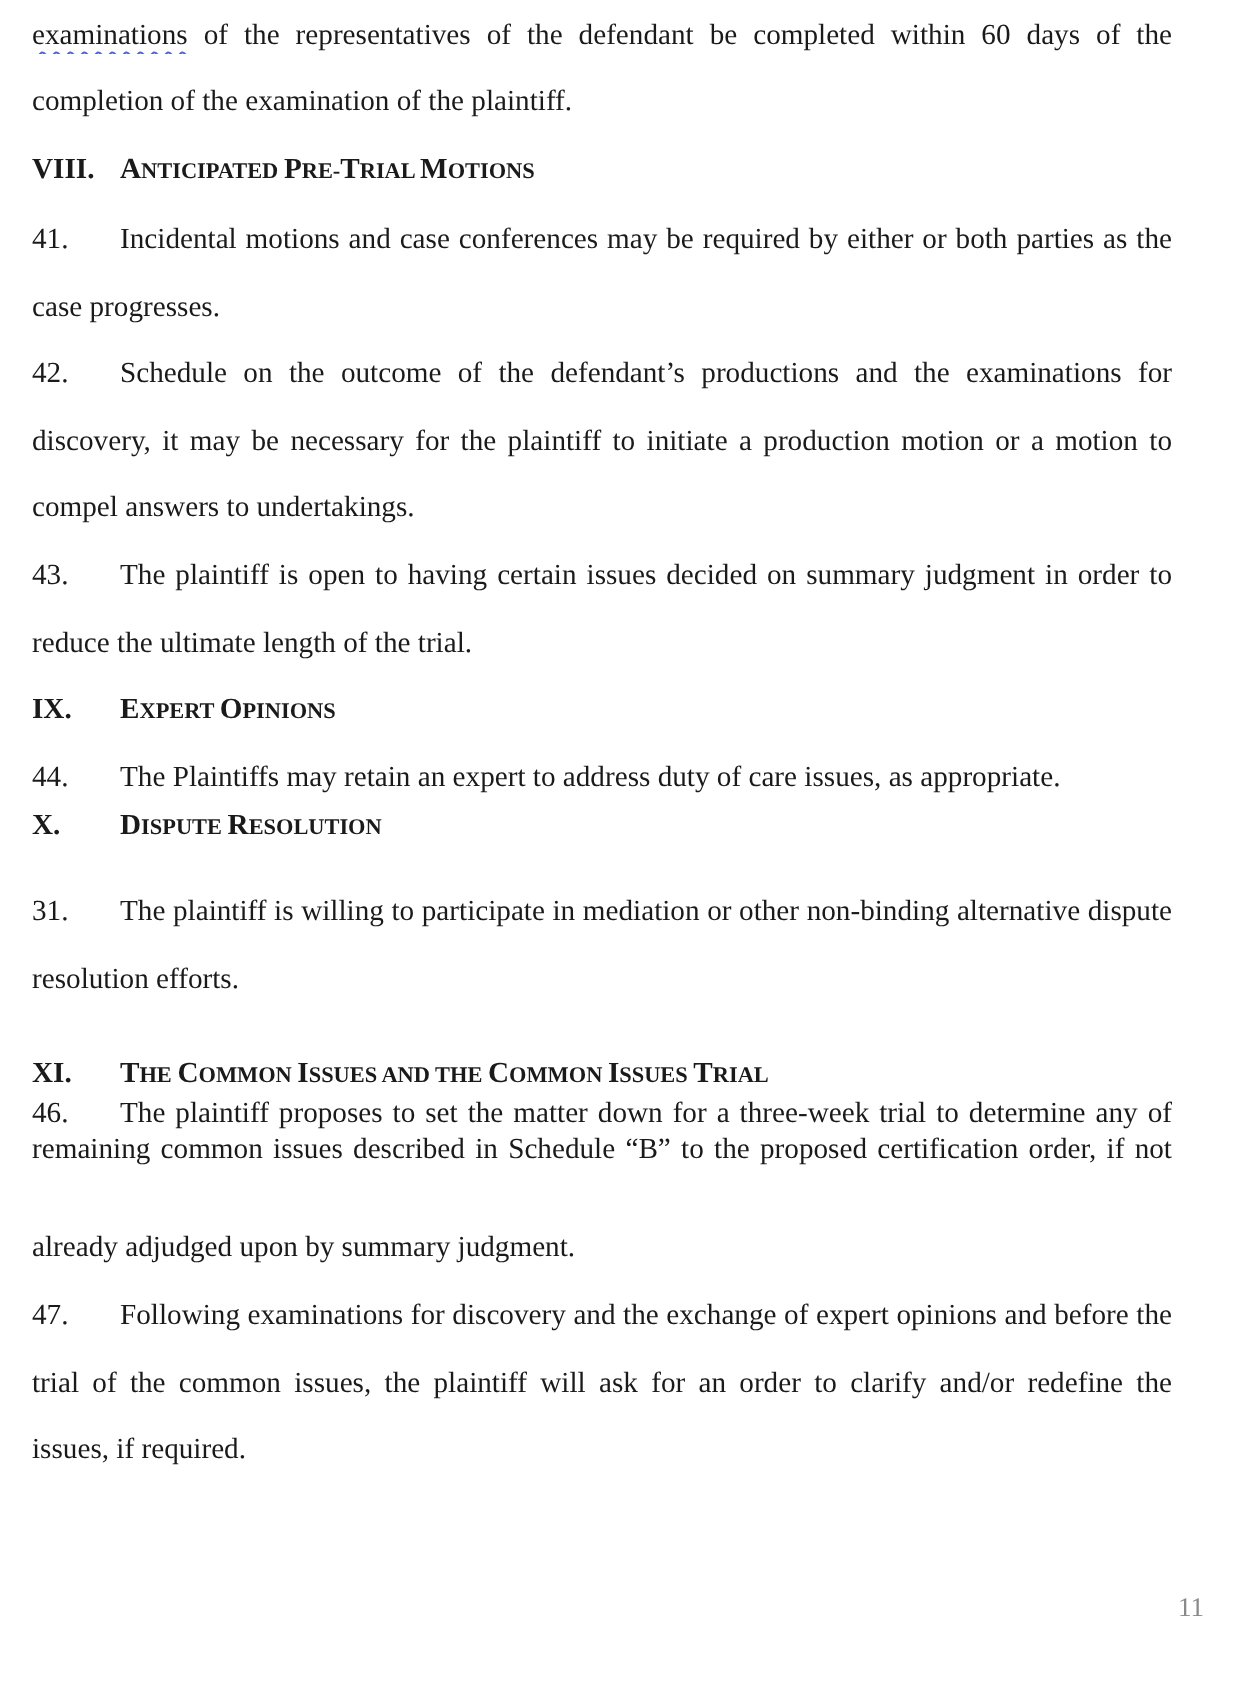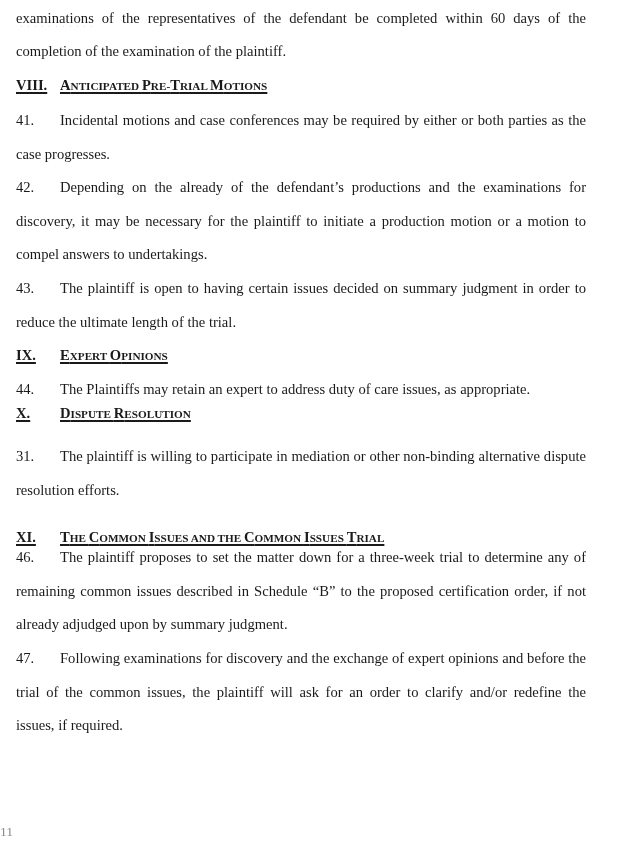--- a/index.html
+++ b/index.html
@@ -43,38 +43,37 @@
   .heading {
     font-weight: bold;
     font-size: 14.6px;
   }
   .heading .hnum {
     display: inline-block;
     width: 44px;
   }
   .heading .hnum span,
   .heading .htitle {
-    text-decoration: underline;
     text-decoration-thickness: 1.5px;
     text-underline-offset: 2px;
   }
   .sc-big { font-size: 14.6px; }
   .sc-small { font-size: 11.2px; }
   .spell {
     text-decoration: underline wavy #4a63d8;
     text-decoration-thickness: 1px;
     text-underline-offset: 3px;
     margin-top: 16px;
   }
   .page-number {
     position: absolute;
-    top: 824px;
+    top: 796px;
     left: 0;
     width: 602px;
-    text-align: left;
+    text-align: right;
     font-size: 13.5px;
     color: #8a8a8a;
     font-family: "Liberation Serif", "DejaVu Serif", serif;
   }
 </style>
 </head>
 <body>
 
 <div class="page">
 
@@ -86,21 +85,21 @@
   <div class="line heading" style="top:76px">
     <span class="hnum"><span>VIII.</span></span><span class="htitle"><span class="sc-big">A</span><span class="sc-small">NTICIPATED </span><span class="sc-big">P</span><span class="sc-small">RE-</span><span class="sc-big">T</span><span class="sc-small">RIAL </span><span class="sc-big">M</span><span class="sc-small">OTIONS</span></span>
   </div>
 
   <div class="line justify" style="top:111px">
     <span class="num">41.</span><span>Incidental motions and case conferences may be required by either or both parties as the</span>
   </div>
   <div class="line" style="top:145px">case progresses.</div>
 
   <div class="line justify" style="top:178px">
-    <span class="num">42.</span><span>Depending on the already of the defendant’s productions and the examinations for</span>
+    <span class="num">42.</span><span>Schedule on the outcome of the defendant’s productions and the examinations for</span>
   </div>
   <div class="line justify" style="top:212px">discovery, it may be necessary for the plaintiff to initiate a production motion or a motion to</div>
   <div class="line" style="top:245px">compel answers to undertakings.</div>
 
   <div class="line justify" style="top:279px">
     <span class="num">43.</span><span>The plaintiff is open to having certain issues decided on summary judgment in order to</span>
   </div>
   <div class="line" style="top:313px">reduce the ultimate length of the trial.</div>
 
   <div class="line heading" style="top:346px">
@@ -120,21 +119,21 @@
   </div>
   <div class="line" style="top:481px">resolution efforts.</div>
 
   <div class="line heading" style="top:528px">
     <span class="hnum"><span>XI.</span></span><span class="htitle"><span class="sc-big">T</span><span class="sc-small">HE </span><span class="sc-big">C</span><span class="sc-small">OMMON </span><span class="sc-big">I</span><span class="sc-small">SSUES AND THE </span><span class="sc-big">C</span><span class="sc-small">OMMON </span><span class="sc-big">I</span><span class="sc-small">SSUES </span><span class="sc-big">T</span><span class="sc-small">RIAL</span></span>
   </div>
 
   <div class="line justify" style="top:548px">
     <span class="num">46.</span><span>The plaintiff proposes to set the matter down for a three-week trial to determine any of the</span>
   </div>
-  <div class="line justify" style="top:582px">remaining common issues described in Schedule “B” to the proposed certification order, if not</div>
+  <div class="line justify" style="top:566px">remaining common issues described in Schedule “B” to the proposed certification order, if not</div>
   <div class="line" style="top:615px">already adjudged upon by summary judgment.</div>
 
   <div class="line justify" style="top:649px">
     <span class="num">47.</span><span>Following examinations for discovery and the exchange of expert opinions and before the</span>
   </div>
   <div class="line justify" style="top:683px">trial of the common issues, the plaintiff will ask for an order to clarify and/or redefine the common</div>
   <div class="line" style="top:716px">issues, if required.</div>
 
 </div>
 

